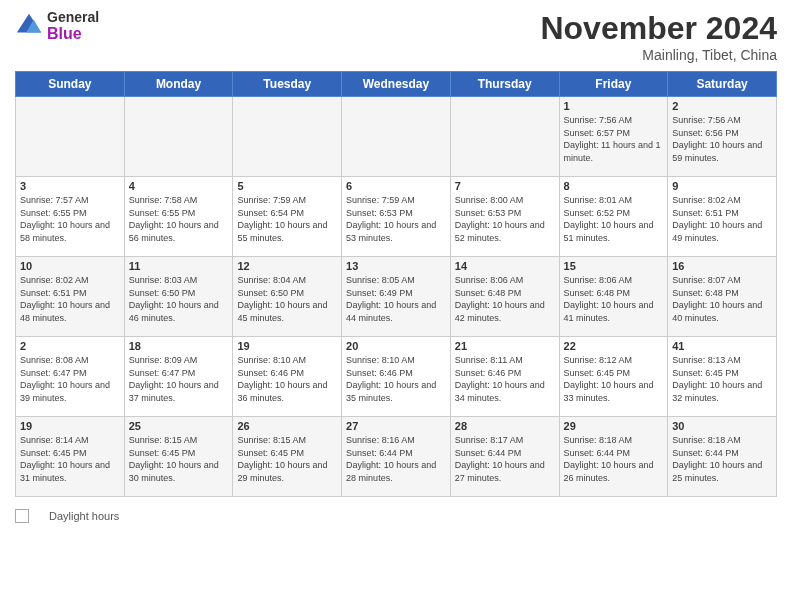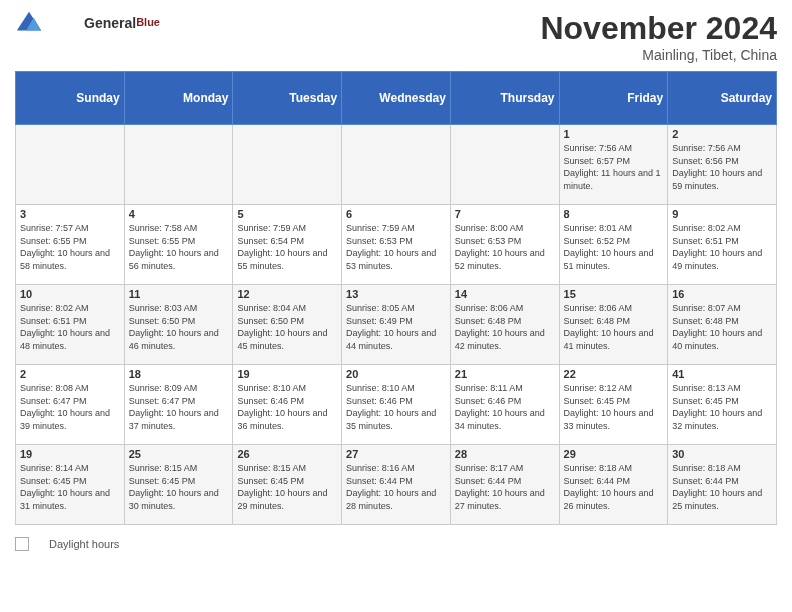--- a/index.html
+++ b/index.html
@@ -20,32 +20,32 @@
       align-items: flex-start;
       margin-bottom: 8px;
     }
     .logo {
       display: flex;
       align-items: center;
       gap: 4px;
     }
     .logo-text {
       display: flex;
+      flex-direction: column;
       line-height: 1.1;
-      margin-left: 37px;
     }
     .logo-general {
       font-size: 14px;
       font-weight: bold;
       color: #333;
     }
     .logo-blue {
-      font-size: 11px;
-      font-weight: bold;
-      color: #7f1d1d;
+      font-size: 16px;
+      font-weight: bold;
+      color: #a21caf;
     }
     .logo-icon {
       width: 28px;
       height: 28px;
     }
     .title-block {
       text-align: right;
     }
     .month-title {
       font-size: 32px;
@@ -59,22 +59,22 @@
     table {
       width: 100%;
       border-collapse: collapse;
       table-layout: fixed;
     }
     thead tr th {
       background-color: #3366bb;
       color: #fff;
       font-size: 12px;
       font-weight: bold;
-      padding: 19px 4px;
-      text-align: right;
+      padding: 5px 4px;
+      text-align: center;
       border: 1px solid #5588cc;
     }
     tbody tr td {
       vertical-align: top;
       font-size: 9.5px;
       color: #333;
       padding: 3px 4px;
       border: 1px solid #ccc;
       height: 80px;
     }

